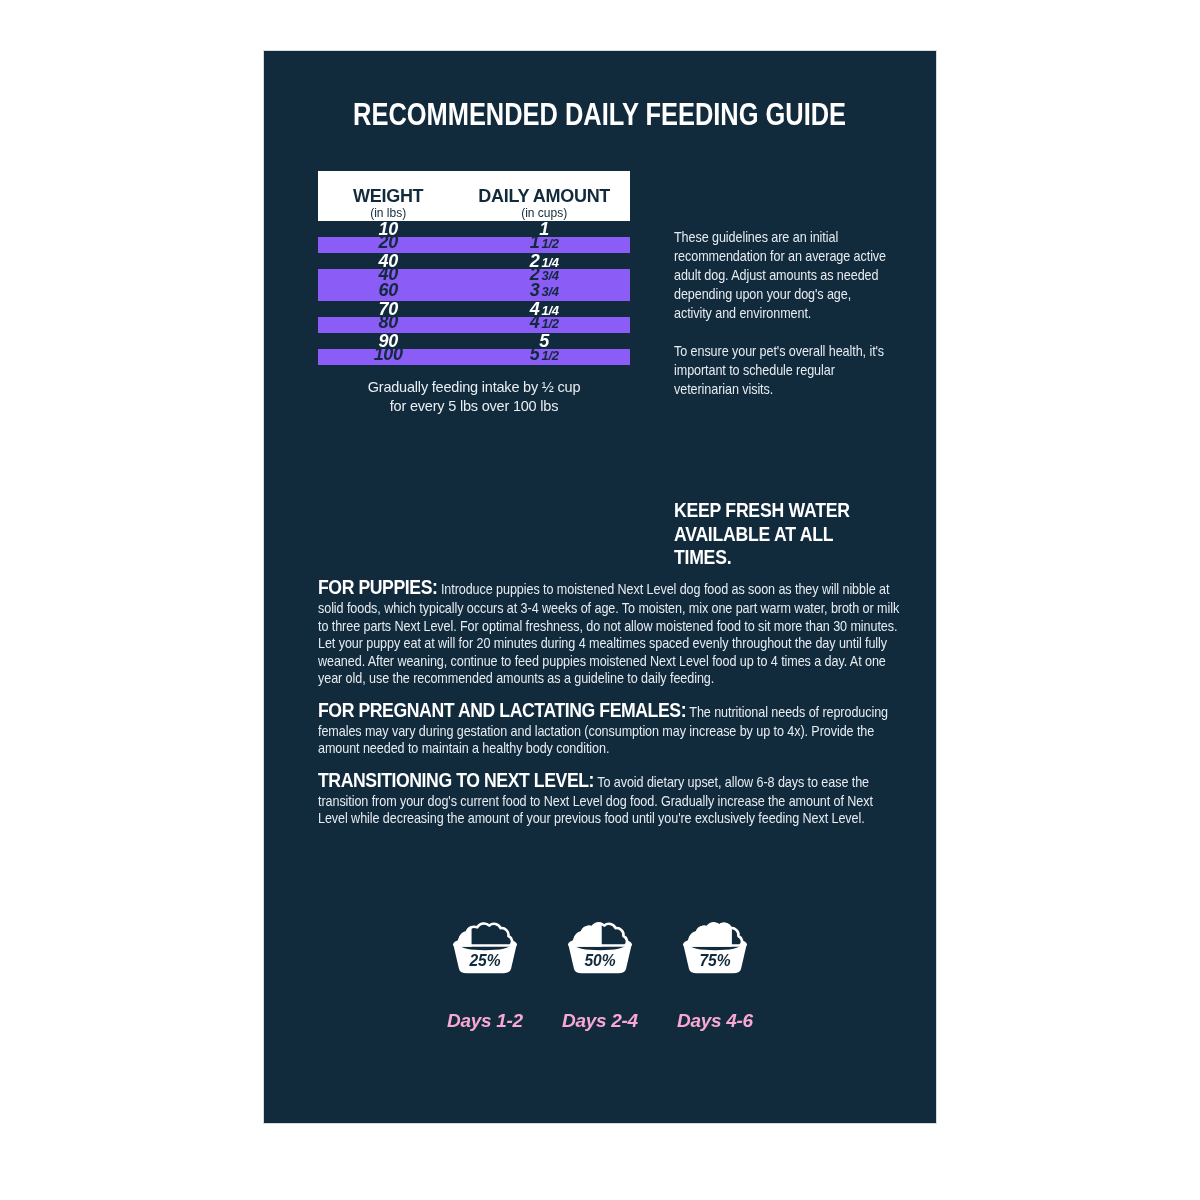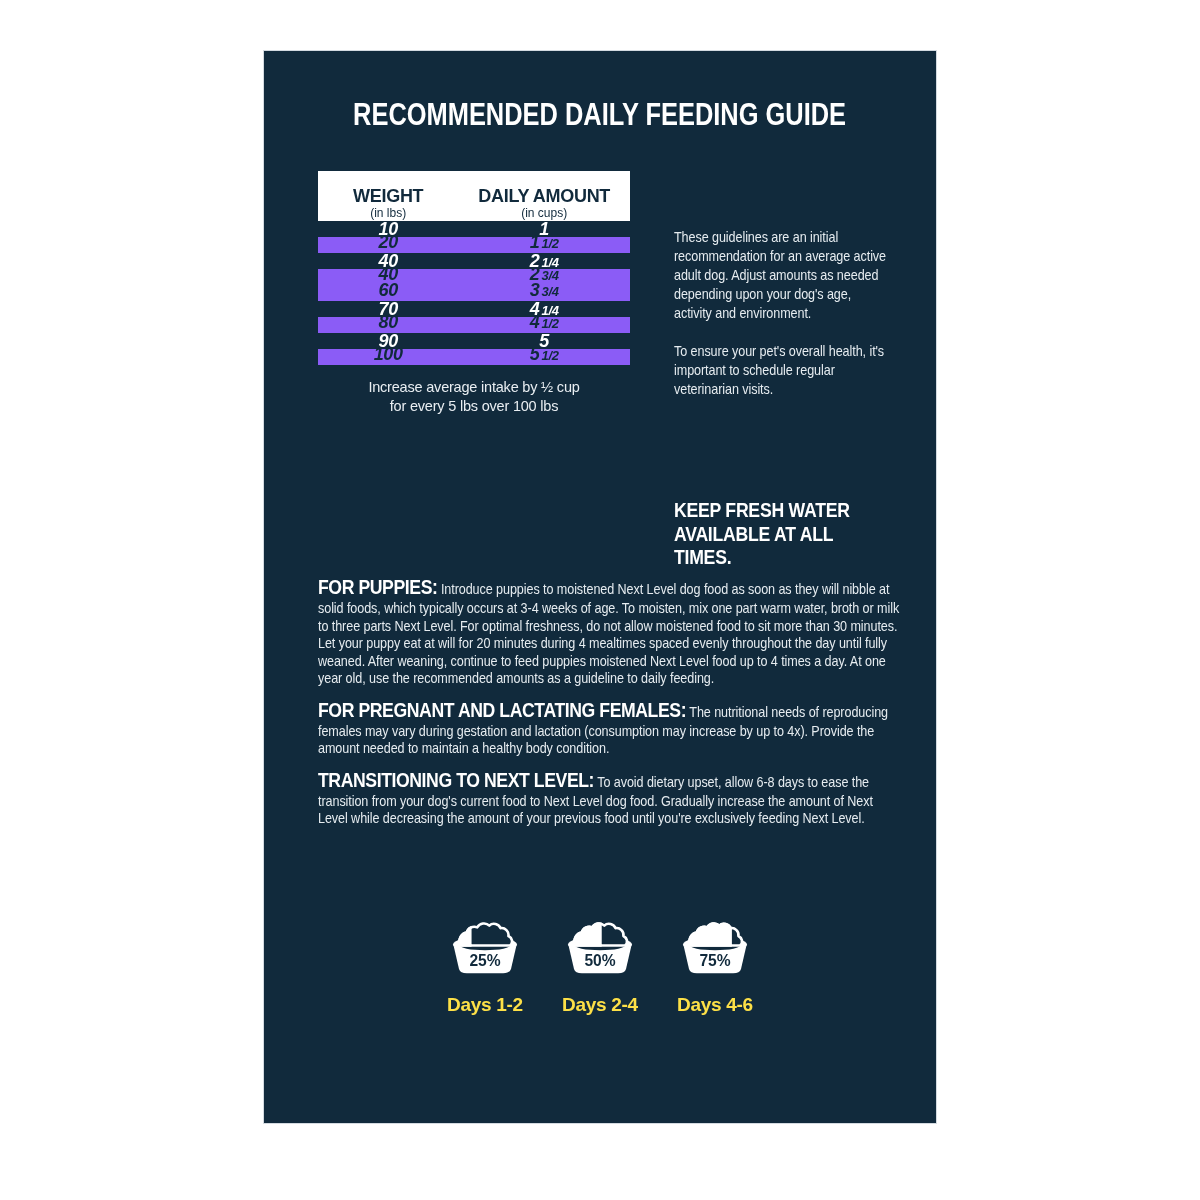--- a/index.html
+++ b/index.html
@@ -68,23 +68,23 @@
   .sec-h{
     font-size:21px;font-weight:bold;color:#ffffff;letter-spacing:-0.5px;
     line-height:24px;
   }
 
   
   .bowls{
     position:absolute;left:0;right:0;top:870px;
     display:flex;justify-content:center;gap:37px;
   }
-  .bowl-group{width:78px;display:flex;flex-direction:column;align-items:center;}
+  .bowl-group{width:78px;display:flex;flex-direction:column;align-items:center;font-style:italic;}
   .bowl-days{
-    margin-top:17px;font-size:19px;font-weight:bold;color:#fde047;
+    margin-top:33px;font-size:19px;font-weight:bold;color:#f9a8d4;
     white-space:nowrap;letter-spacing:-0.3px;
   }
 </style>
 </head>
 <body>
 
 <div class="page">
   <div class="panel">
 
     <div class="title">
@@ -134,21 +134,21 @@
           <div class="tr">
             <div class="td">90</div>
             <div class="td amount">5</div>
           </div>
           <div class="tr alt">
             <div class="td">100</div>
             <div class="td amount">5<span class="frac">1/2</span></div>
           </div>
         </div>
       <div class="footnote">
-        <div>Increase average intake by ½ cup</div>
+        <div>Gradually feeding intake by ½ cup</div>
         <div>for every 5 lbs over 100 lbs</div>
       </div>
     </div>
 
     <div class="right-col">
       <p>These guidelines are an initial recommendation for an average active adult dog. Adjust amounts as needed depending upon your dog's age, activity and environment.</p>
       <p>To ensure your pet's overall health, it's important to schedule regular veterinarian visits.</p>
       <div class="water">KEEP FRESH WATER AVAILABLE AT ALL TIMES.</div>
     </div>
 

